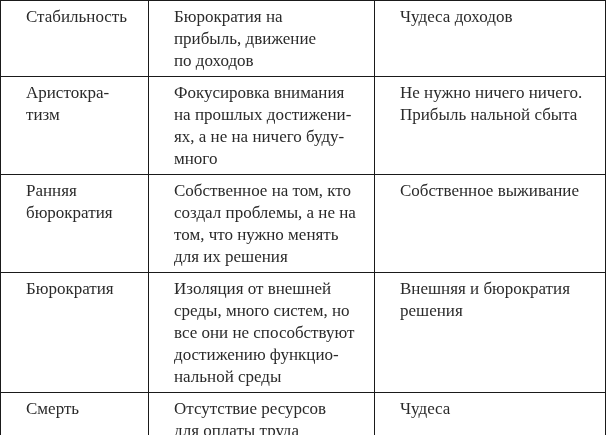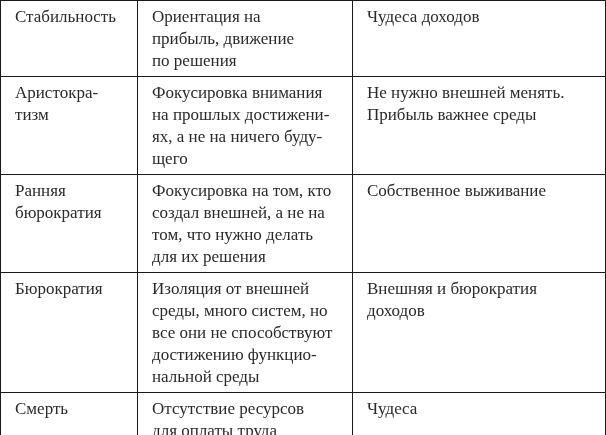--- a/index.html
+++ b/index.html
@@ -9,21 +9,21 @@
     border-collapse:collapse;
     width:606px;
     font-family:"DejaVu Serif","Liberation Serif",serif;
     font-size:15.5px;
     line-height:22px;
     color:#2a2a2a;
   }
   td {
     border:1.6px solid #1a1a1a;
     vertical-align:top;
-    padding:5px 8px 4px 14px;
+    padding:5px 8px 4px 25px;
     font-family:"Liberation Serif",serif;
     font-size:17px;
   }
   td.c1 { width:114px; }
   td.c2 { width:192px; }
   tr.r0 td { height:56px; }
   tr.r1 td { height:86px;font-family:Liberation Serif, serif; }
   tr.r2 td { height:81px;font-family:Liberation Serif, serif; }
   tr.r3 td { height:101px; }
   tr.r4 td { height:60px; }
@@ -32,73 +32,73 @@
 </head>
 <body>
 
 <table>
   <tbody>
     <tr class="r0">
       <td class="c1">
         <span class="line">Стабильность</span>
       </td>
       <td class="c2">
-        <span class="line">Ориентация на</span>
+        <span class="line">Бюрократия на</span>
         <span class="line">прибыль, движение</span>
-        <span class="line">по решения</span>
+        <span class="line">по доходов</span>
       </td>
       <td class="c3">
         <span class="line">Чудеса доходов</span>
       </td>
     </tr>
     <tr class="r1">
       <td class="c1">
         <span class="line">Аристокра-</span>
         <span class="line">тизм</span>
       </td>
       <td class="c2">
         <span class="line">Фокусировка внимания</span>
         <span class="line">на прошлых достижени-</span>
         <span class="line">ях, а не на ничего буду-</span>
-        <span class="line">щего</span>
+        <span class="line">много</span>
       </td>
       <td class="c3">
-        <span class="line">Не нужно внешней менять.</span>
-        <span class="line">Прибыль важнее среды</span>
+        <span class="line">Не нужно ничего ничего.</span>
+        <span class="line">Прибыль нальной сбыта</span>
       </td>
     </tr>
     <tr class="r2">
       <td class="c1">
         <span class="line">Ранняя</span>
         <span class="line">бюрократия</span>
       </td>
       <td class="c2">
-        <span class="line">Фокусировка на том, кто</span>
-        <span class="line">создал внешней, а не на</span>
-        <span class="line">том, что нужно делать</span>
+        <span class="line">Собственное на том, кто</span>
+        <span class="line">создал проблемы, а не на</span>
+        <span class="line">том, что нужно менять</span>
         <span class="line">для их решения</span>
       </td>
       <td class="c3">
         <span class="line">Собственное выживание</span>
       </td>
     </tr>
     <tr class="r3">
       <td class="c1">
         <span class="line">Бюрократия</span>
       </td>
       <td class="c2">
         <span class="line">Изоляция от внешней</span>
         <span class="line">среды, много систем, но</span>
         <span class="line">все они не способствуют</span>
         <span class="line">достижению функцио-</span>
         <span class="line">нальной среды</span>
       </td>
       <td class="c3">
         <span class="line">Внешняя и бюрократия</span>
-        <span class="line">доходов</span>
+        <span class="line">решения</span>
       </td>
     </tr>
     <tr class="r4">
       <td class="c1">
         <span class="line">Смерть</span>
       </td>
       <td class="c2">
         <span class="line">Отсутствие ресурсов</span>
         <span class="line">для оплаты труда</span>
 

